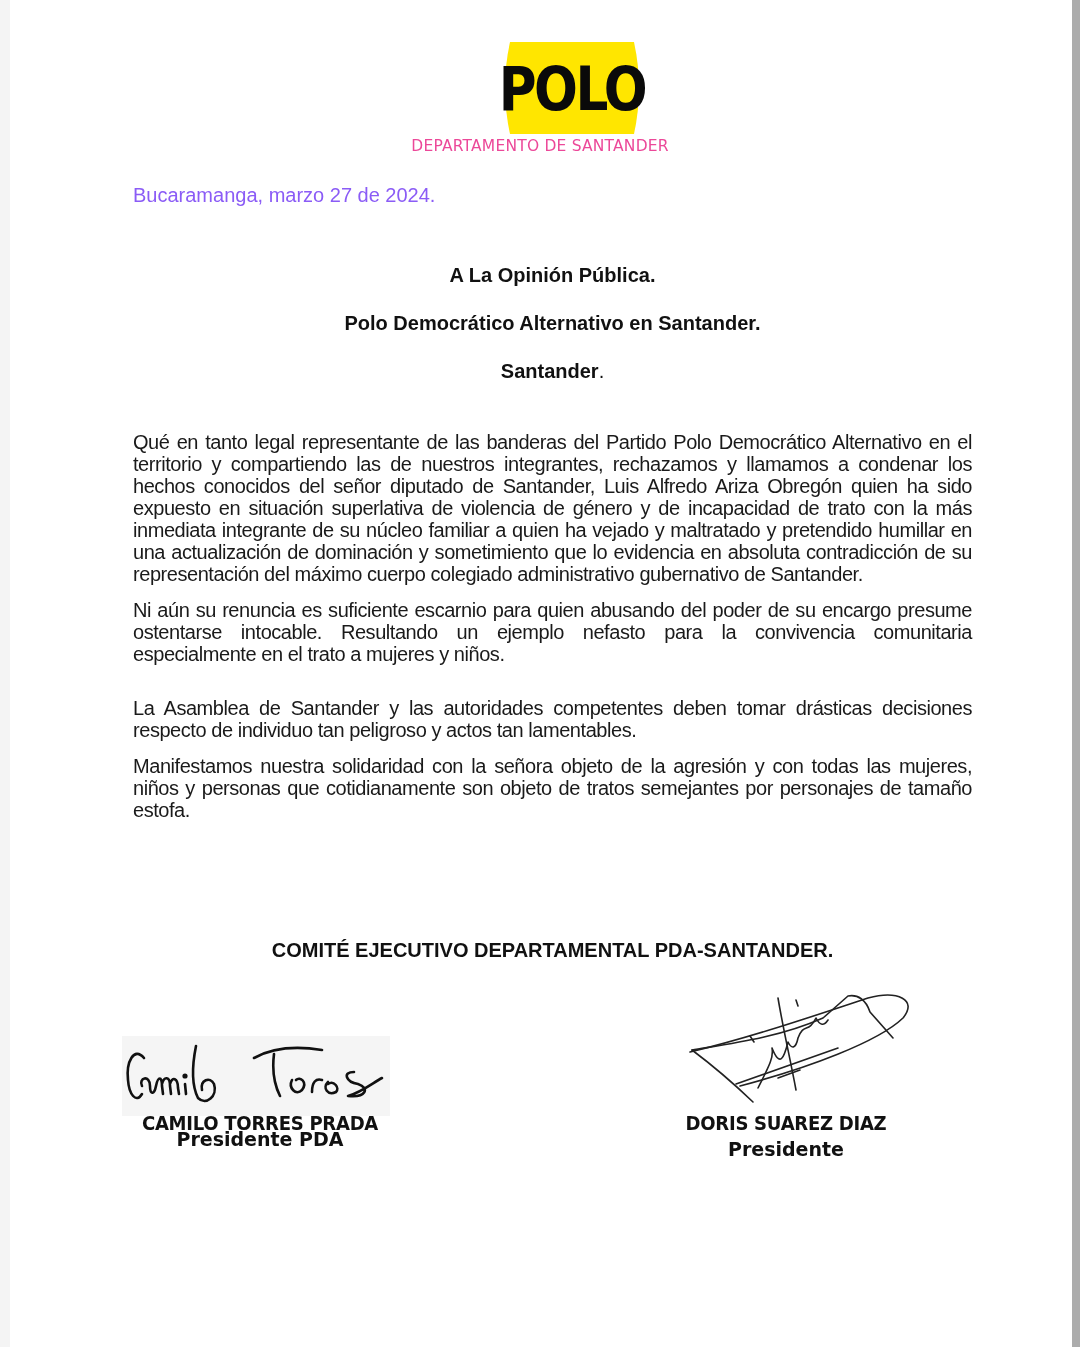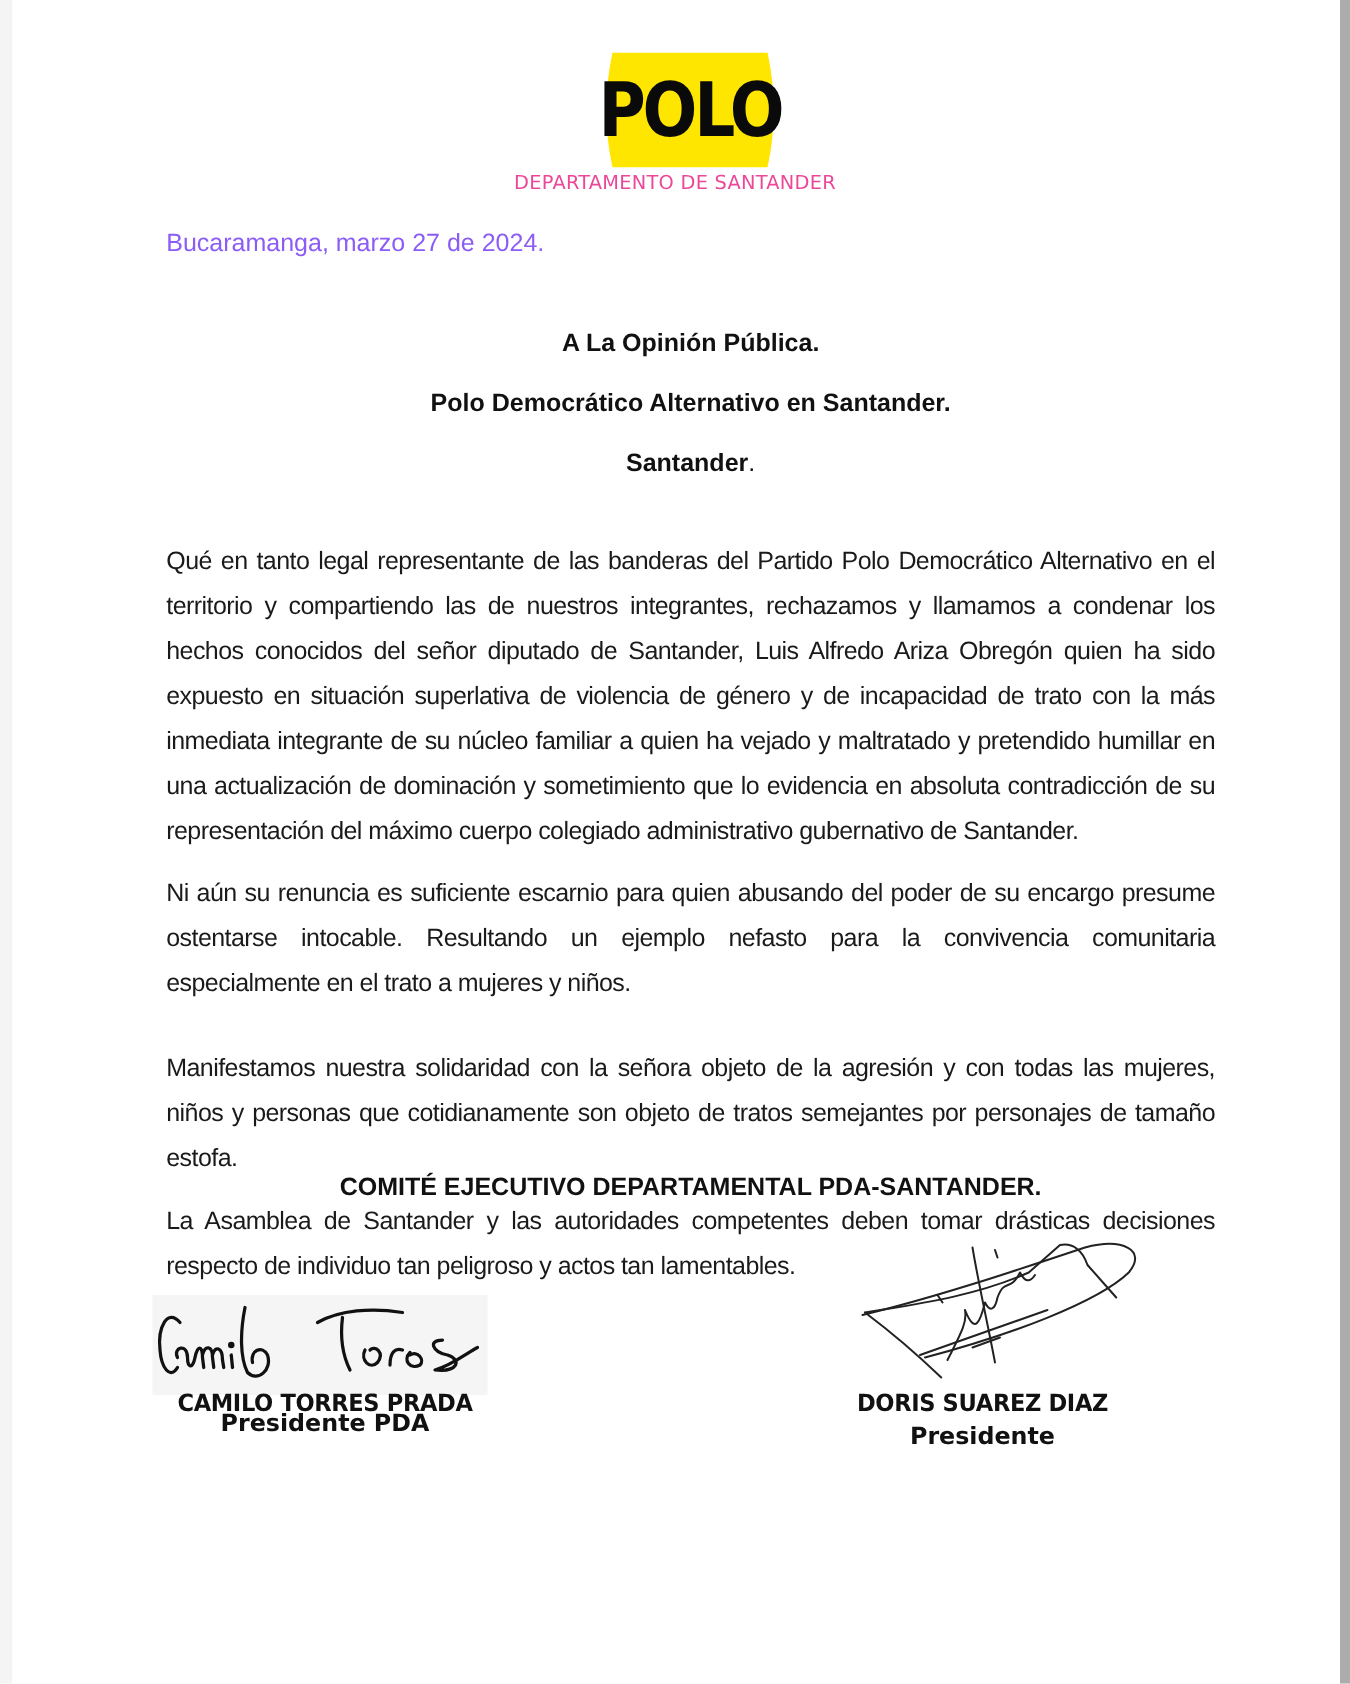--- a/index.html
+++ b/index.html
@@ -5,21 +5,21 @@
     * { box-sizing: border-box; margin: 0; padding: 0; }
     html, body { width: 1080px; height: 1347px; overflow: hidden; background: #ffffff; }
     body { position: relative; font-family: "Liberation Sans", sans-serif; color: #111111; }
 
     .edge-left { position: absolute; left: 0; top: 0; width: 10px; height: 1347px; background: #f4f4f4; }
     .edge-right { position: absolute; right: 0; top: 0; width: 8px; height: 1347px; background: #acacac; }
 
     .page { position: absolute; left: 10px; top: 0; width: 1062px; height: 1347px; background: #ffffff; }
 
     
-    .logo { position: absolute; left: 482px; top: 42px; width: 140px; height: 69px; }
+    .logo { position: absolute; left: 502px; top: 42px; width: 140px; height: 69px; }
     .logo svg { display: block; }
     .logo-word {
       position: absolute; left: 0; top: 0; width: 140px; height: 92px;
       display: flex; align-items: center; justify-content: center;
       font-family: "DejaVu Sans", sans-serif; font-weight: bold;
       font-size: 60px; letter-spacing: -3px; color: #0a0a0a;
       transform: scaleX(0.86); padding-top: 2px;
     }
     .dept {
       position: absolute; left: 0; width: 1080px; top: 137px; text-align: center;
@@ -32,21 +32,21 @@
     }
 
     .heading {
       position: absolute; left: 0; width: 1105px; text-align: center;
       font-weight: bold; font-size: 20px; color: #111;
     }
     .heading .reg { font-weight: normal; }
 
     .body-text {
       position: absolute; left: 133px; width: 839px; top: 431px;
-      font-size: 20px; line-height: 36px; text-align: justify;
+      font-size: 20px; line-height: 22px; text-align: justify;
       color: #1a1a1a; letter-spacing: -0.45px; word-spacing: 0px;
       transform-origin: left top;
     }
     .body-text p { margin-bottom: 14px; }
 
     .committee {
       position: absolute; left: 0; width: 1105px; top: 939px; text-align: center;
       font-weight: bold; font-size: 20px; color: #111;
     }
 
@@ -84,22 +84,22 @@
 
 <div class="heading" style="top:264px;">A La Opinión Pública.</div>
 <div class="heading" style="top:312px;">Polo Democrático Alternativo en Santander.</div>
 <div class="heading" style="top:360px;">
   <span>Santander</span><span class="reg">.</span>
 </div>
 
 <div class="body-text">
   <p style="margin-bottom:14px;">Qué en tanto legal representante de las banderas del Partido Polo Democrático Alternativo en el territorio y compartiendo las de nuestros integrantes, rechazamos y llamamos a condenar los hechos conocidos del señor diputado de Santander, Luis Alfredo Ariza Obregón quien ha sido expuesto en situación superlativa de violencia de género y de incapacidad de trato con la más inmediata integrante de su núcleo familiar a quien ha vejado y maltratado y pretendido humillar en una actualización de dominación y sometimiento que lo evidencia en absoluta contradicción de su representación del máximo cuerpo colegiado administrativo gubernativo de Santander.</p>
   <p style="margin-bottom:32px;">Ni aún su renuncia es suficiente escarnio para quien abusando del poder de su encargo presume ostentarse intocable. Resultando un ejemplo nefasto para la convivencia comunitaria especialmente en el trato a mujeres y niños.</p>
+  <p>La Asamblea de Santander y las autoridades competentes deben tomar drásticas decisiones respecto de individuo tan peligroso y actos tan lamentables.</p>
   <p style="margin-bottom:14px;">Manifestamos nuestra solidaridad con la señora objeto de la agresión y con todas las mujeres, niños y personas que cotidianamente son objeto de tratos semejantes por personajes de tamaño estofa.</p>
-  <p>La Asamblea de Santander y las autoridades competentes deben tomar drásticas decisiones respecto de individuo tan peligroso y actos tan lamentables.</p>
 </div>
 
 <div class="committee">COMITÉ EJECUTIVO DEPARTAMENTAL PDA-SANTANDER.</div>
 
 <div class="sig-box sig-left">
   <svg width="268" height="80" viewBox="0 0 268 80">
     <g fill="none" stroke="#111" stroke-width="2.6" stroke-linecap="round" stroke-linejoin="round">
 
       <path d="M22,22 C12,10 4,26 6,44 C7,58 14,68 20,58"></path>
 

